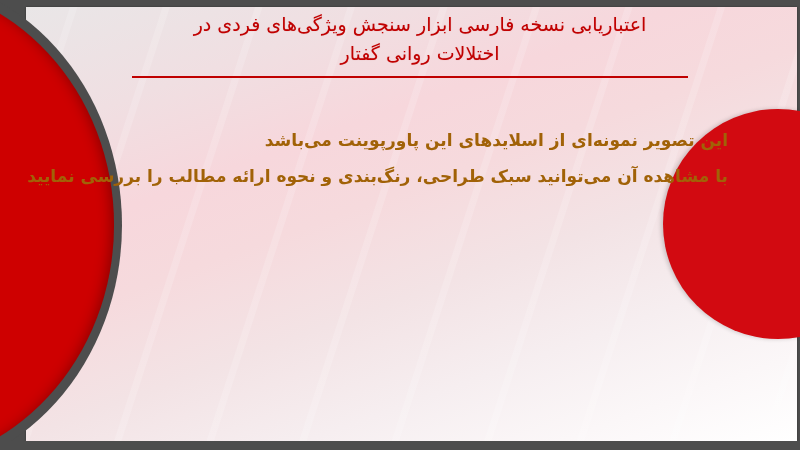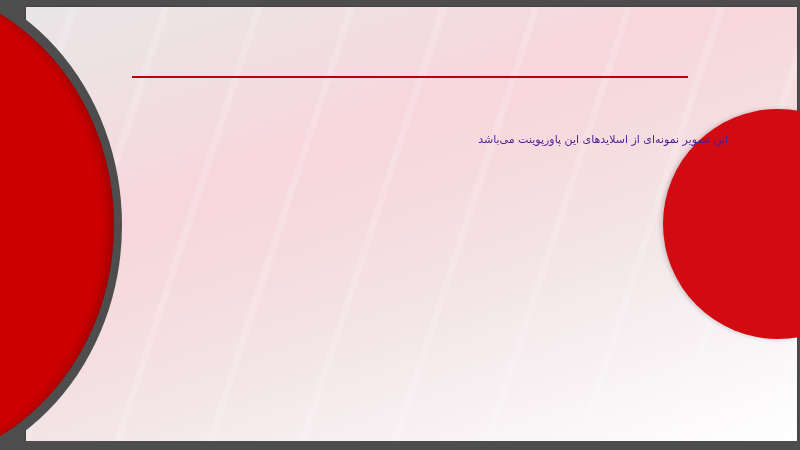--- a/index.html
+++ b/index.html
@@ -142,24 +142,24 @@
   
   .body-block {
     position: absolute;
     right: 72px;
     top: 122px;
     width: 640px;
     text-align: right;
     direction: rtl;
   }
   .body-line {
-    color: #4c1d95;
-    font-size: 11px;
+    color: #a16207;
+    font-size: 17px;
     line-height: 36px;
-    font-weight: 400;
+    font-weight: 700;
     white-space: nowrap;
   }
 
   
   .bottom-strip {
     position: absolute;
     left: 0; bottom: 0;
     width: 800px; height: 9px;
     background: #4d4d4d;
   }
@@ -176,21 +176,26 @@
 
     <div class="right-orb"></div>
   </div>
 
   <div class="left-curve-wrap">
     <div class="left-curve-outline"></div>
     <div class="left-curve"></div>
     <div class="left-curve-shadow"></div>
   </div>
 
+  <div class="title-block">
+    <div class="title-line">اعتباریابی نسخه فارسی ابزار سنجش ویژگی‌های فردی در</div>
+    <div class="title-line">اختلالات روانی گفتار</div>
+  </div>
   <div class="title-rule"></div>
 
   <div class="body-block">
     <div class="body-line">این تصویر نمونه‌ای از اسلایدهای این پاورپوینت می‌باشد</div>
+    <div class="body-line">با مشاهده آن می‌توانید سبک طراحی، رنگ‌بندی و نحوه ارائه مطالب را بررسی نمایید</div>
   </div>
 
   <div class="bottom-strip"></div>
 
 </div>
 
 </body></html>

